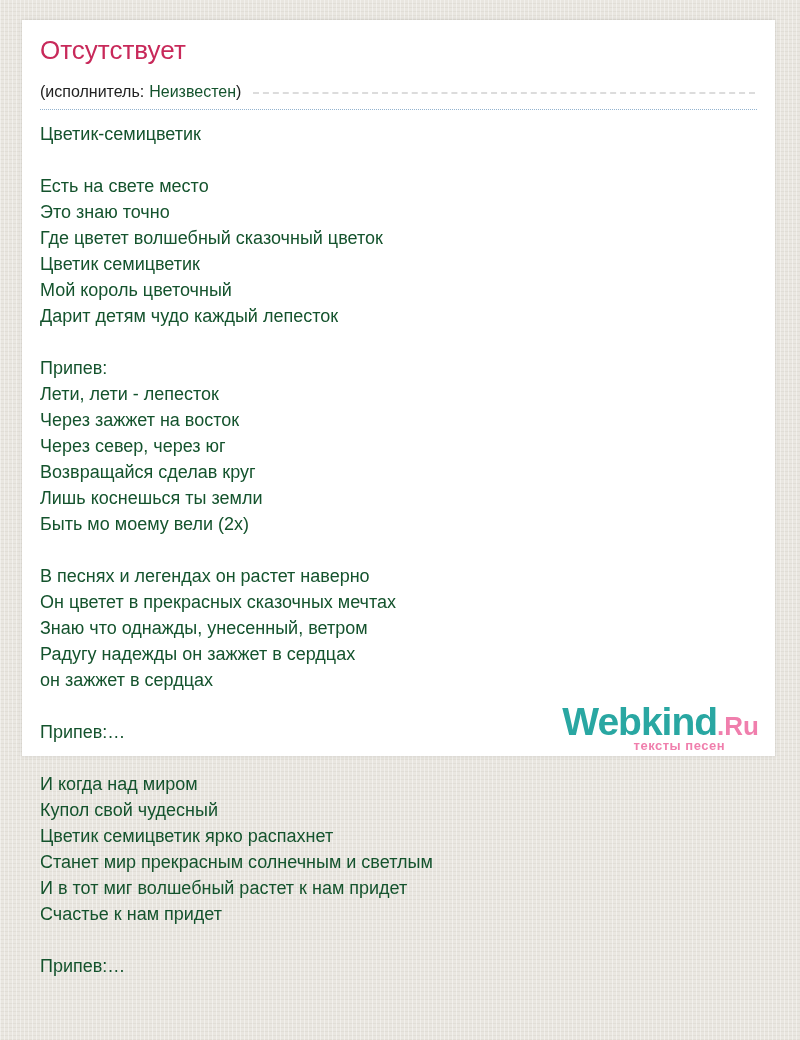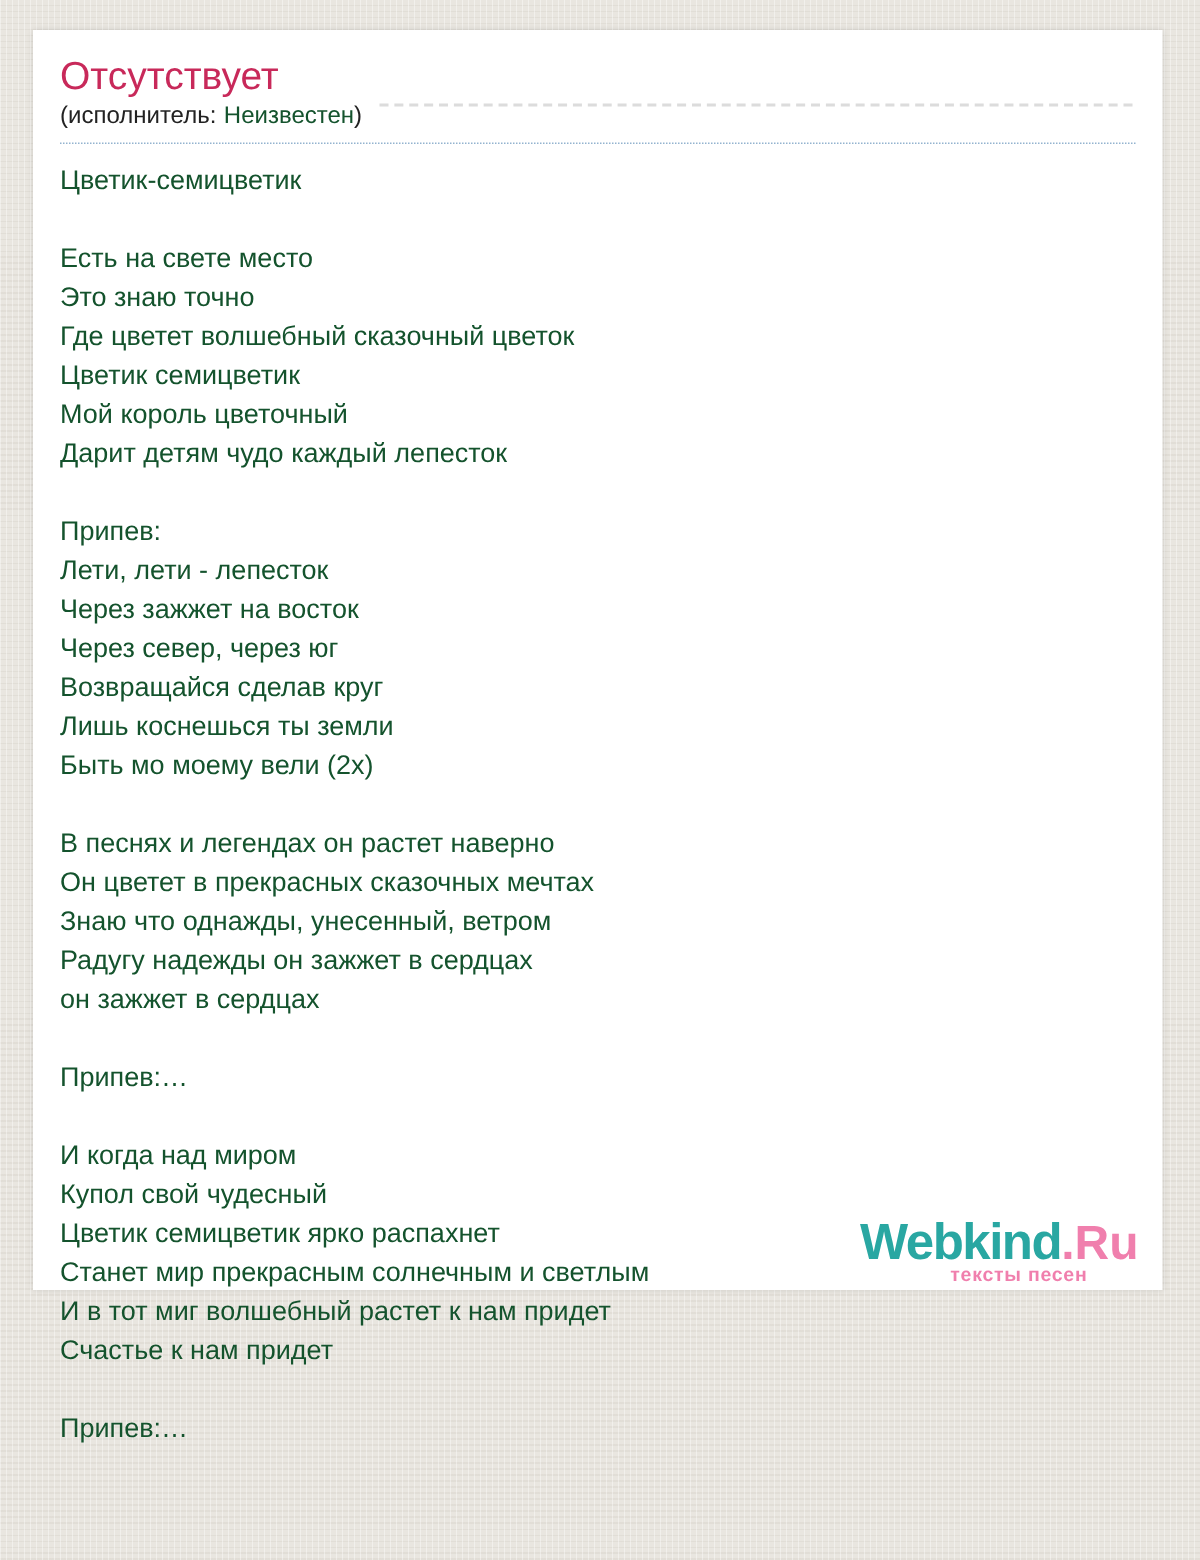--- a/index.html
+++ b/index.html
@@ -14,36 +14,36 @@
     background-image:
       repeating-linear-gradient(90deg, rgba(255,255,255,.40) 0 1px, rgba(0,0,0,0) 1px 4px),
       repeating-linear-gradient(0deg, rgba(205,200,190,.28) 0 1px, rgba(0,0,0,0) 1px 4px);
     position: relative;
   }
   .content-card {
     position: absolute;
     left: 22px;
     top: 20px;
     width: 753px;
-    height: 840px;
+    height: 736px;
     background: #ffffff;
     box-shadow: 0 0 4px rgba(0,0,0,0.12);
     padding: 14px 18px 0 18px;
   }
   .page-title {
     font-size: 26px;
     font-weight: normal;
     line-height: 32px;
     color: #c8295a;
     letter-spacing: 0;
   }
   .artist-row {
     display: flex;
-    align-items: flex-start;
-    margin-top: 2px;
+    align-items: center;
+    margin-top: 16px;
     padding-bottom: 7px;
     border-bottom: 1px dotted #93b3cf;
     font-size: 16px;
     line-height: 20px;
     color: #222222;
   }
   .artist-label { margin-right: 5px; }
   .artist-link {
     color: #14532d;
     text-decoration: none;
@@ -66,27 +66,27 @@
   .lyric-line { white-space: pre; }
   .site-logo {
     position: absolute;
     right: 16px;
     bottom: 4px;
     text-align: right;
     cursor: pointer;
     line-height: 1;
   }
   .logo-main {
-    font-size: 34px;
+    font-size: 39px;
     font-weight: bold;
     color: #29a7a2;
     letter-spacing: -1px;
   }
   .logo-domain {
-    font-size: 32px;
+    font-size: 26px;
     font-weight: bold;
     color: #f07fad;
   }
   .logo-tagline {
     font-size: 13px;
     font-weight: bold;
     color: #f07fad;
     margin-top: -2px;
     padding-right: 34px;
     letter-spacing: 0.5px;

